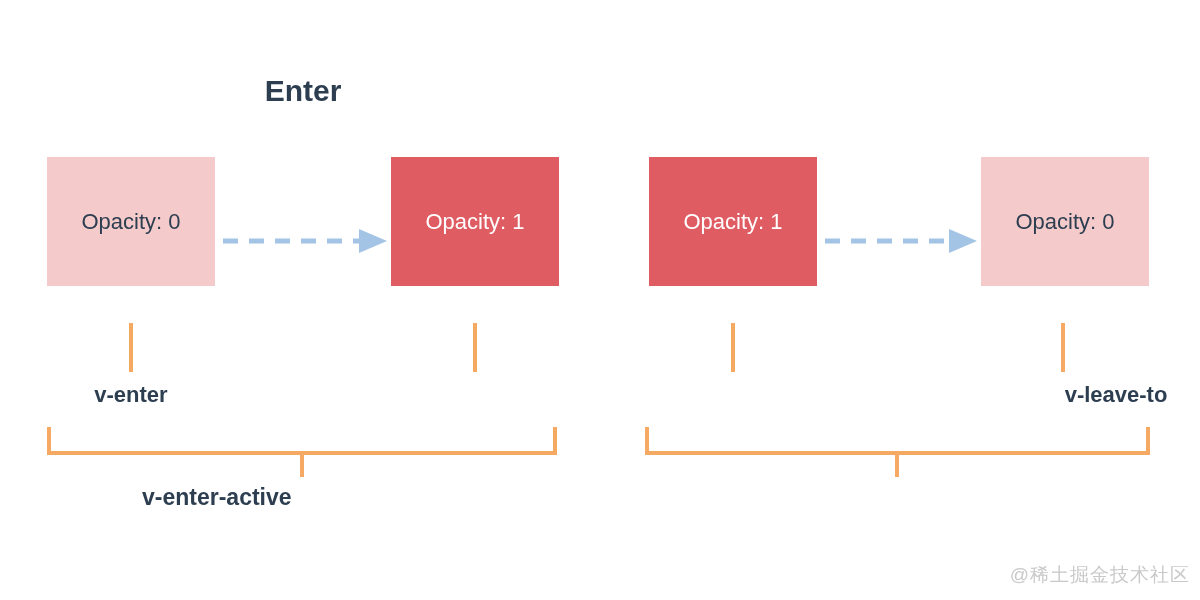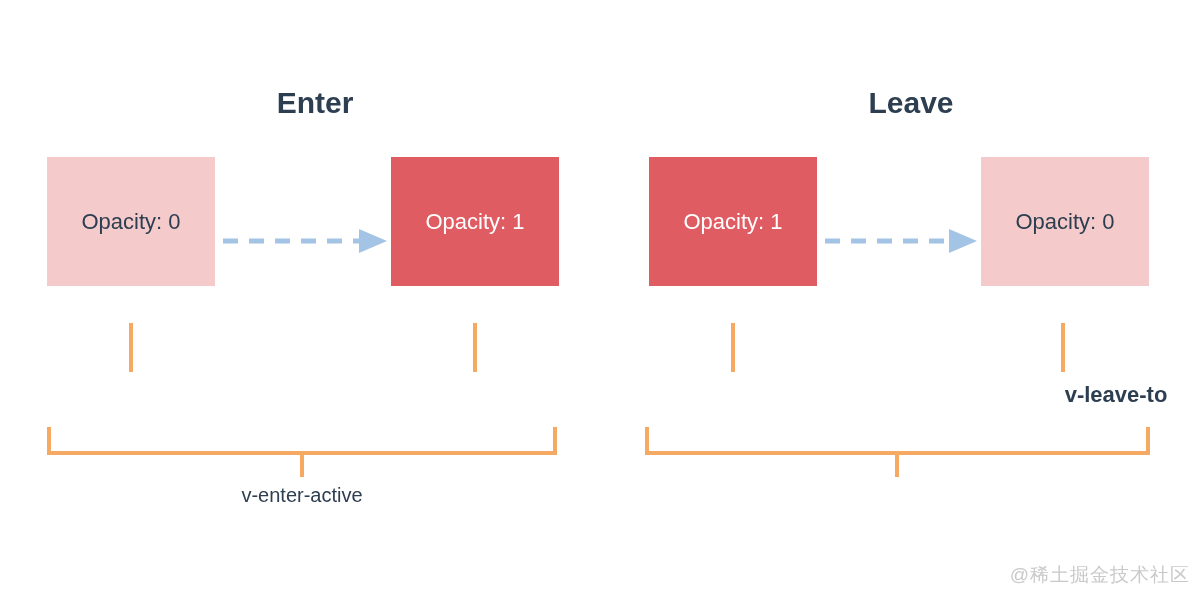--- a/index.html
+++ b/index.html
@@ -11,21 +11,21 @@
     position: relative;
     width: 1200px;
     height: 600px;
     background: var(--background, #fff);
     overflow: hidden;
   }
   .title {
     position: absolute;
     top: 74px;
     width: 300px;
-    margin: 12px;
+    margin: 0;
     text-align: center;
     font-size: 30px;
     font-weight: bold;
     color: var(--text-dark);
   }
   .t-enter { left: 153px; }
   .t-leave { left: 749px; }
 
   .box {
     position: absolute;
@@ -90,23 +90,23 @@
   .bs-l-l { left: 645px; }
   .bs-l-r { left: 1146px; }
   .bracket-stem { top: 453px; width: 4px; height: 24px; }
   .bst-enter { left: 300px; }
   .bst-leave { left: 895px; }
 
   .active-label {
     position: absolute;
     top: 484px;
     width: 320px;
-    text-align: center;
-    font-size: 20px;
-    font-weight: normal;
+    text-align: left;
+    font-size: 23px;
+    font-weight: bold;
     color: var(--text-dark);
   }
   .al-enter { left: 142px; }
   .al-leave { left: 737px; }
 
   .watermark {
     position: absolute;
     right: 10px;
     bottom: 12px;
     font-size: 19px;
@@ -131,29 +131,29 @@
     <polygon points="138,3 138,27 166,15"></polygon>
   </svg>
 
   <div class="box b-e-end solid">
     <span>Opacity: 1</span>
   </div>
 
   <div class="stem s1"></div>
   <div class="stem s2"></div>
 
+  <div class="class-label cl1">v-enter</div>
 
   <div class="bracket-stub bs-e-l"></div>
   <div class="bracket-h bh-enter"></div>
   <div class="bracket-stub bs-e-r"></div>
   <div class="bracket-stem bst-enter"></div>
 
   <div class="active-label al-enter">v-enter-active</div>
 
-  <h2 class="title t-leave">Leave</h2>
 
   <div class="box b-l-start solid">
     <span>Opacity: 1</span>
   </div>
 
   <svg class="arrow a-leave" width="158" height="30" viewBox="0 0 158 30">
     <line x1="2" y1="15" x2="126" y2="15" stroke-dasharray="15 11"></line>
     <polygon points="126,3 126,27 154,15"></polygon>
   </svg>
 

